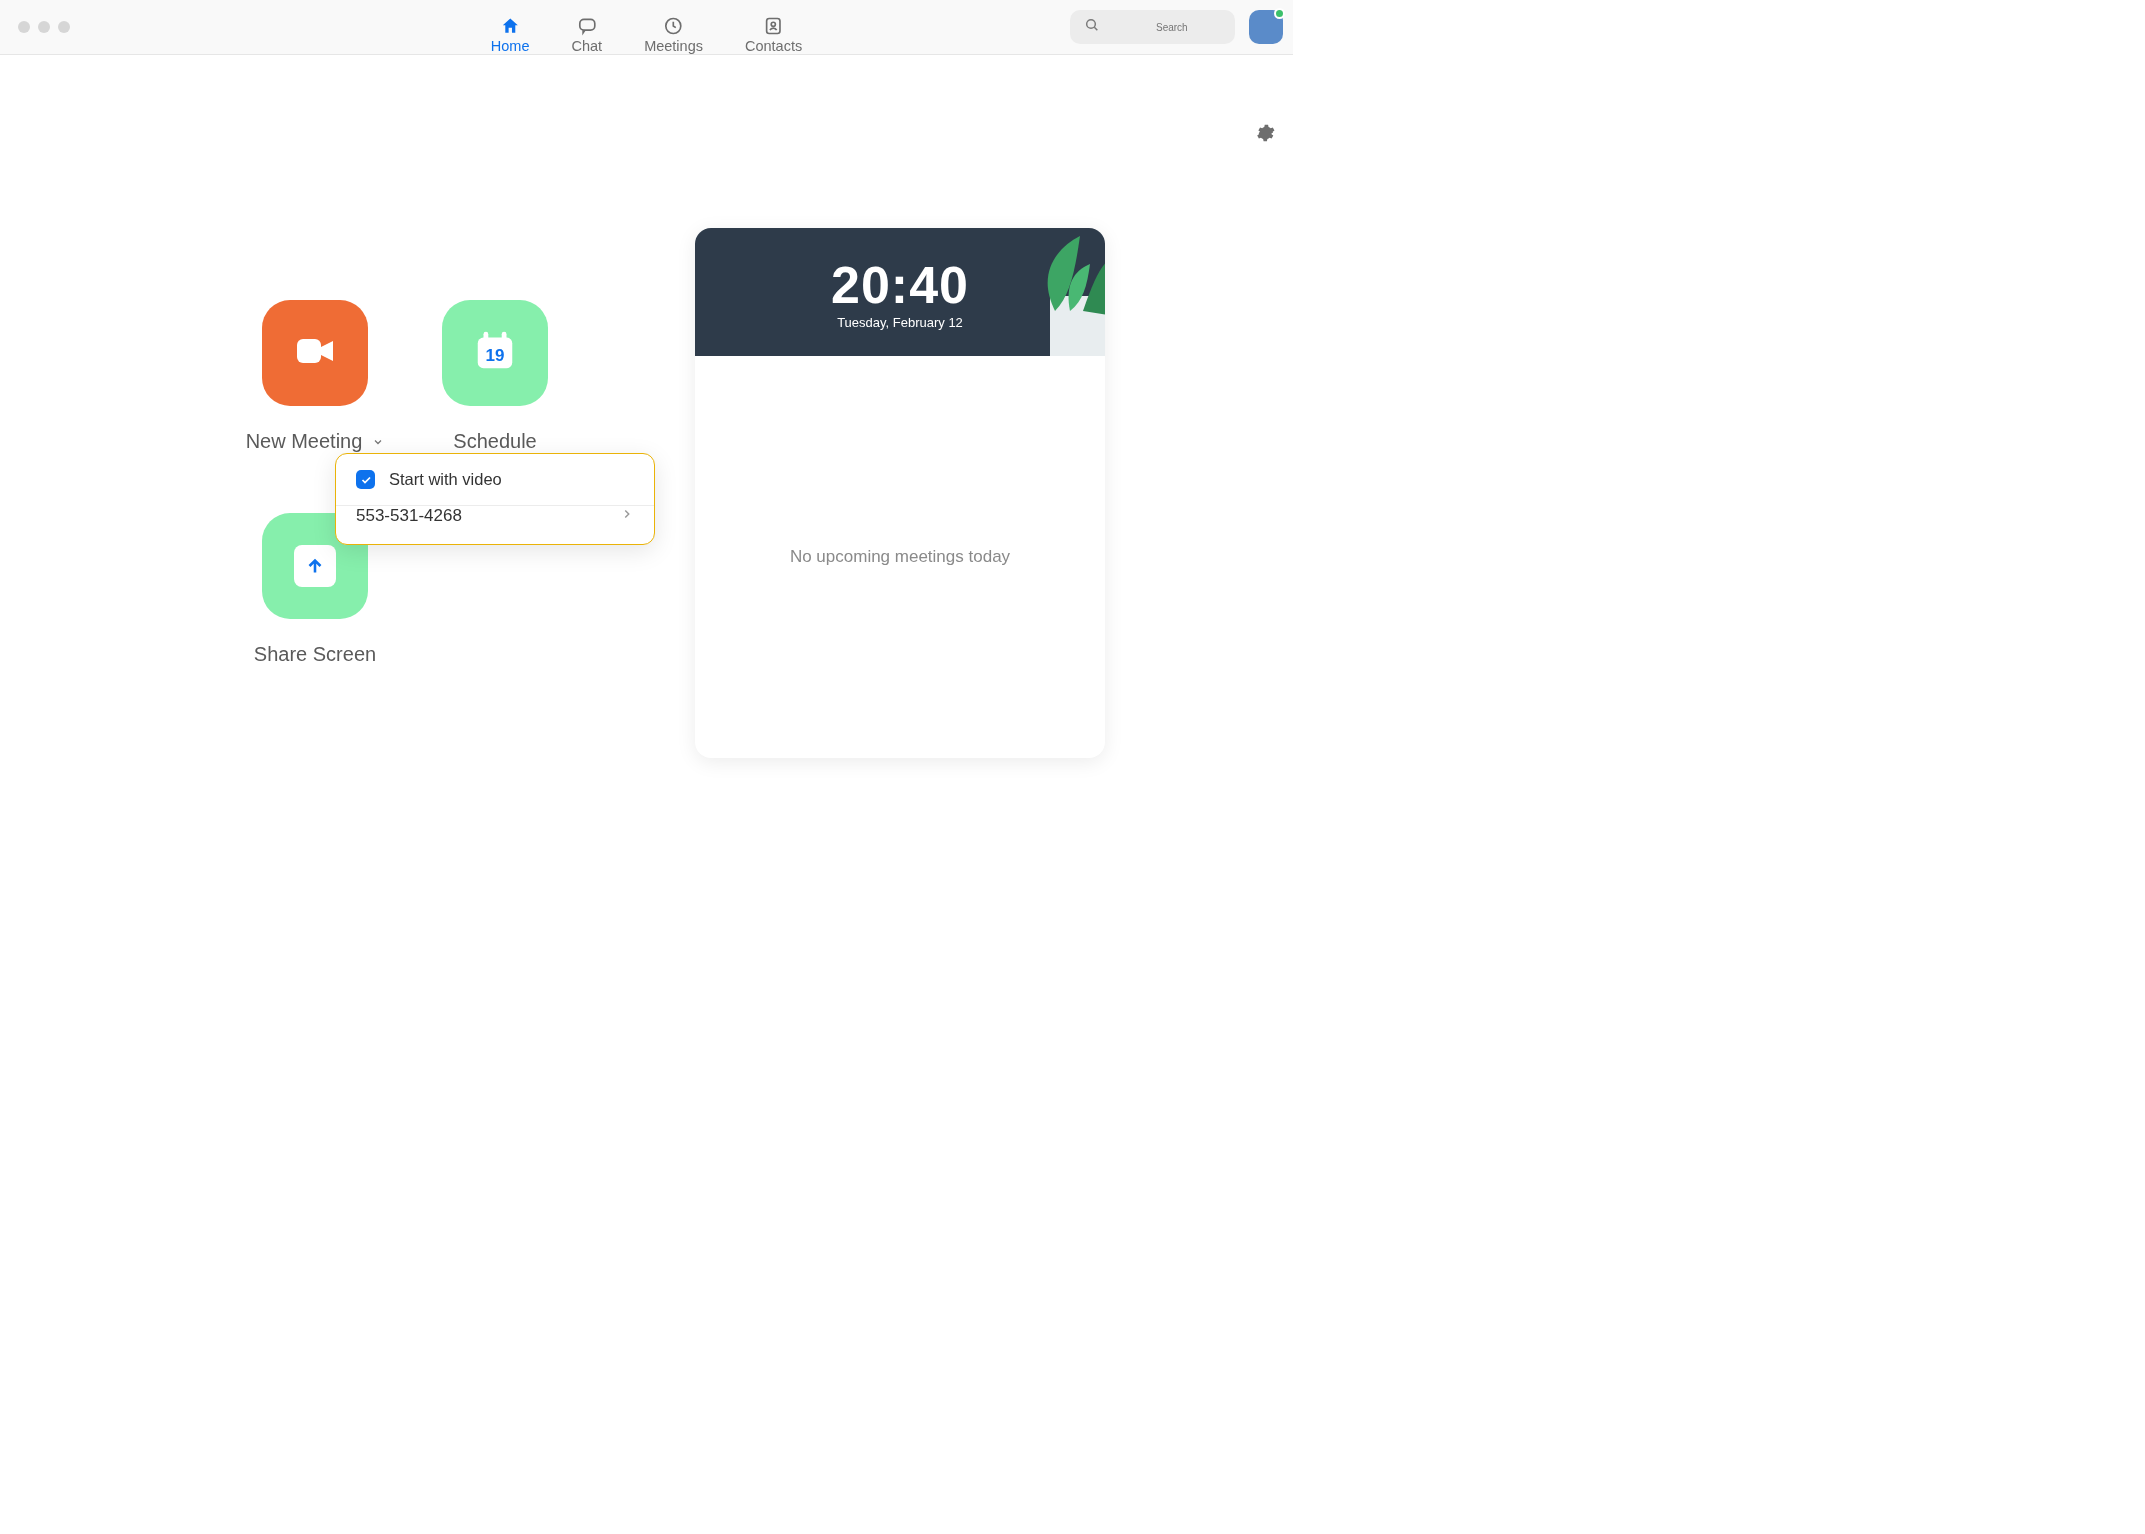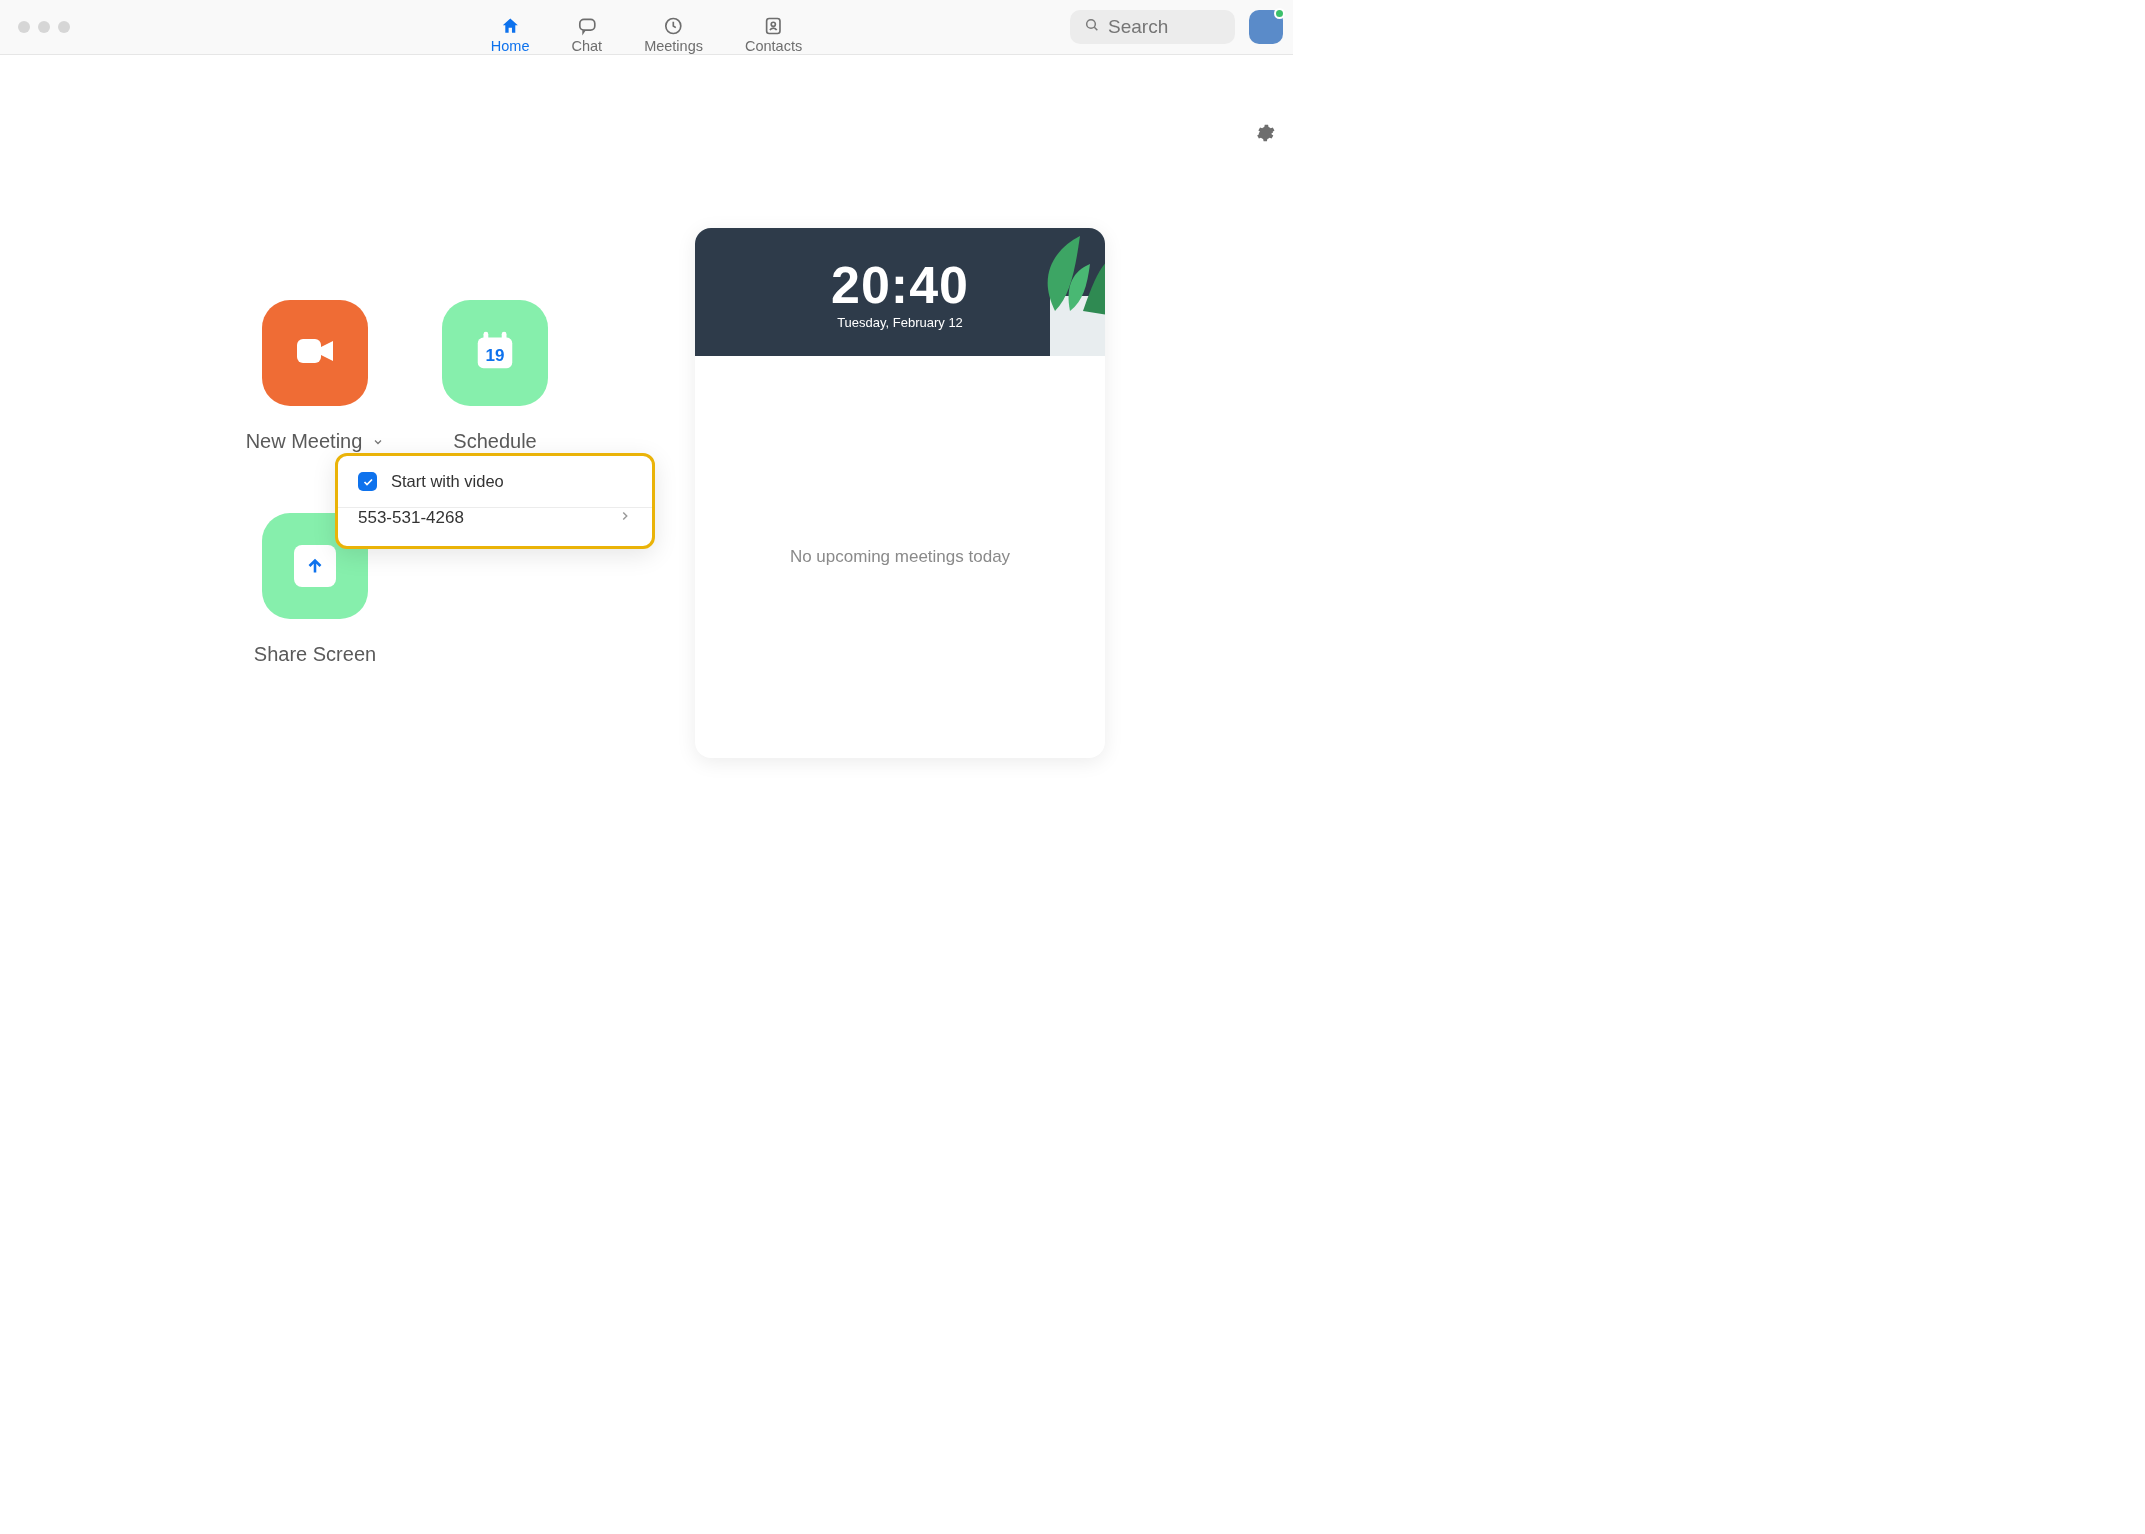--- a/index.html
+++ b/index.html
@@ -65,23 +65,24 @@
     align-items: center;
     padding: 0 14px;
     gap: 8px;
     width: 165px;
     color: #7a7a7a;
   }
   .searchbox input {
     border: none;
     background: transparent;
     outline: none;
-    font-size: 19px;
+    font-size: 10px;
     color: #0f172a;
     width: 100%;
+    margin-left: 48px;
   }
   .avatar {
     width: 34px; height: 34px;
     border-radius: 10px;
     background: #5a8bc9;
     position: relative;
   }
   .presence-dot {
     position: absolute;
     top: -2px; right: -2px;
@@ -143,21 +144,21 @@
     color: #0e72ed; font-size: 30px; font-weight: 300;
   }
 
   
   .popover {
     position: absolute;
     left: 335px;
     top: 398px;
     width: 320px;
     background: #fff;
-    border: 3px solid #eab308;
+    border: 1px solid #eab308;
     border-radius: 12px;
     box-shadow: 0 6px 24px rgba(0,0,0,0.10);
     z-index: 50;
   }
   .pop-row {
     display: flex;
     align-items: center;
     padding: 16px 20px;
     gap: 14px;
     font-size: 16.5px;

